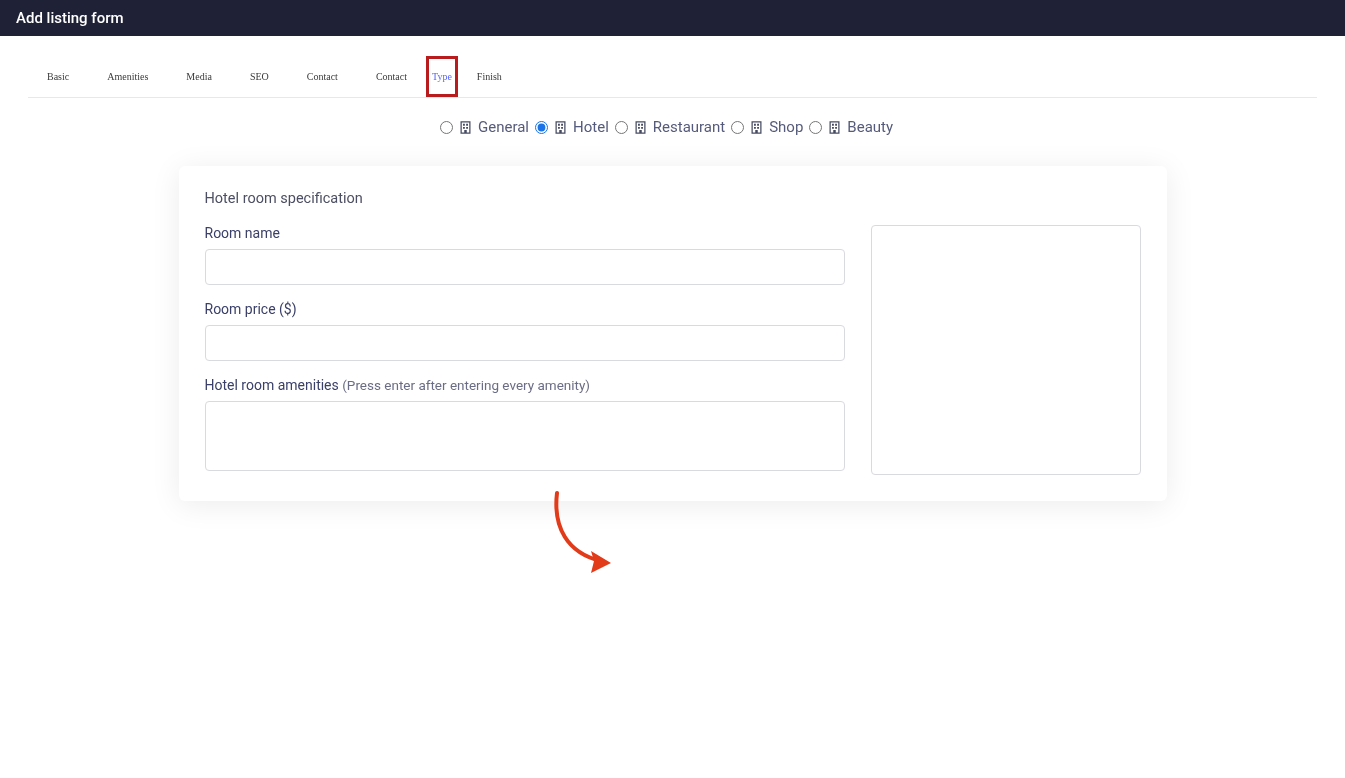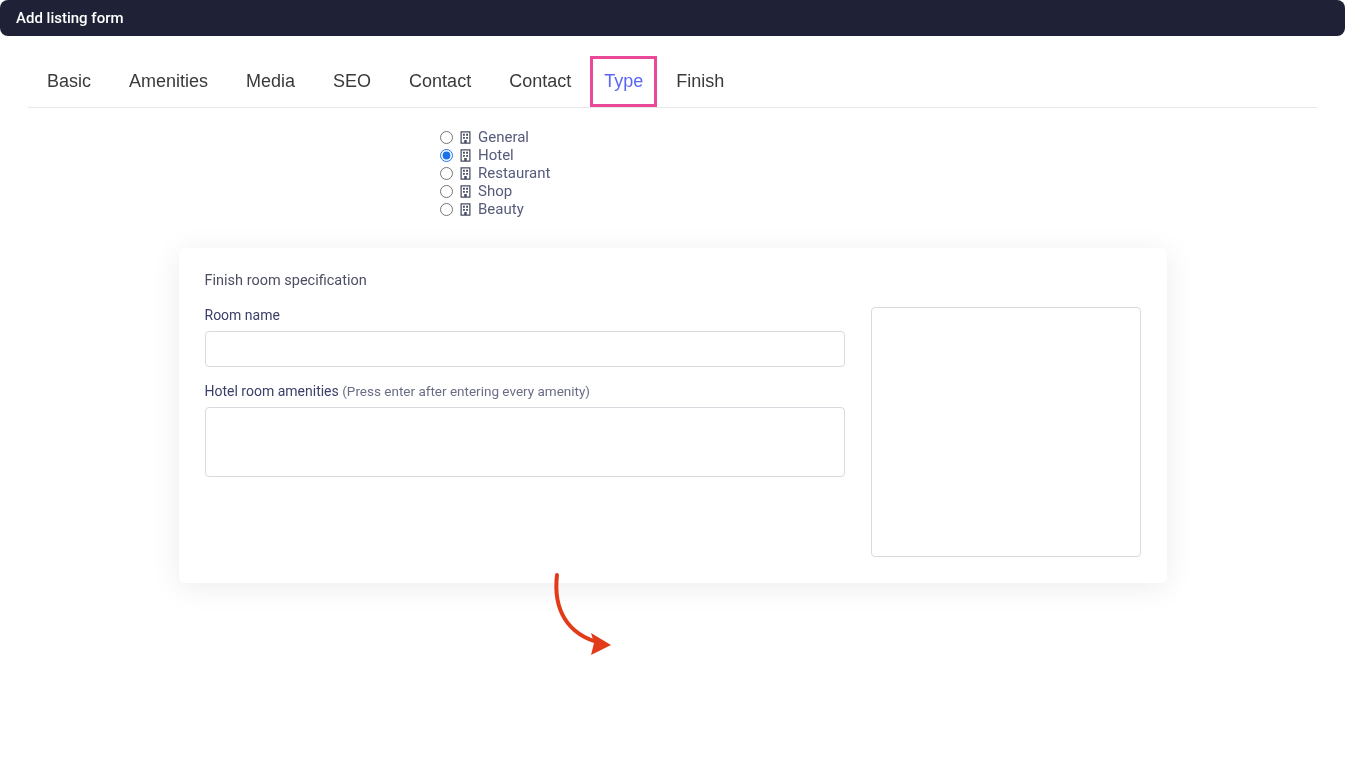--- a/index.html
+++ b/index.html
@@ -8,57 +8,56 @@
       background: #ffffff;
       color: #333;
       width: 1345px;
     }
     .top-bar {
       background: #1f2236;
       color: #ffffff;
       padding: 9px 16px;
       font-size: 15px;
       font-weight: 500;
-      border-radius: 8px;
     }
     .page {
       padding: 0 0 20px 0;
     }
     .tabs {
       display: flex;
       gap: 0;
       border-bottom: 1px solid #e8e8e8;
       margin: 20px 28px 0 28px;
       flex-wrap: wrap;
     }
     .tab {
       padding: 12px 16px;
-      font-size: 18px;
+      font-size: 10px;
       color: #3a3a3a;
       cursor: pointer;
       border: 3px solid transparent;
       background: none;
+      font-family: Liberation Serif, serif;
     }
     .tab.active {
       color: #5966f3;
     }
     .tab.highlight-box {
-      border: 3px solid #ec4899;
-      padding: 9px 11px;
+      border: 3px solid #b91c1c;
+      padding: 9px 3px;
     }
     .type-section {
       display: flex;
       align-items: flex-start;
       margin: 20px 0 30px 440px;
       gap: 260px;
     }
     .type-radios {
       display: flex;
-      flex-direction: column;
-      gap: 0;
+      gap: 6px;
     }
     .type-row {
       display: flex;
       align-items: center;
       gap: 5px;
       color: #565b7b;
       font-size: 15px;
     }
     .type-row input[type="radio"] {
       width: 13px;
@@ -218,30 +217,34 @@
           <svg viewBox="0 0 24 24" width="15" height="15" fill="currentColor">
               <path d="M4 2h16v20H4V2zm2 2v16h12V4H6zm2 2h3v3H8V6zm5 0h3v3h-3V6zM8 11h3v3H8v-3zm5 0h3v3h-3v-3zM10 16h4v4h-4v-4z"></path>
             </svg>
         </span>
         <span>Beauty</span>
       </label>
     </div>
   </div>
 
   <div class="card">
-    <div class="card-title">Finish room specification</div>
+    <div class="card-title">Hotel room specification</div>
     <div class="card-body">
       <div class="form-col">
 
         <div class="form-group">
           <label class="form-label">Room name</label>
           <input class="text-input" type="text" value="" style="">
         </div>
 
 
+        <div class="form-group">
+          <label class="form-label">Room price ($)</label>
+          <input class="text-input" type="text" value="" style="">
+        </div>
 
         <div class="form-group" style="margin-bottom:0;">
           <label class="form-label">
             <span>Hotel room amenities </span><span class="form-hint">(Press enter after entering every amenity)</span>
           </label>
           <div class="amenities-box"></div>
         </div>
 
       </div>
       <div class="side-box"></div>

